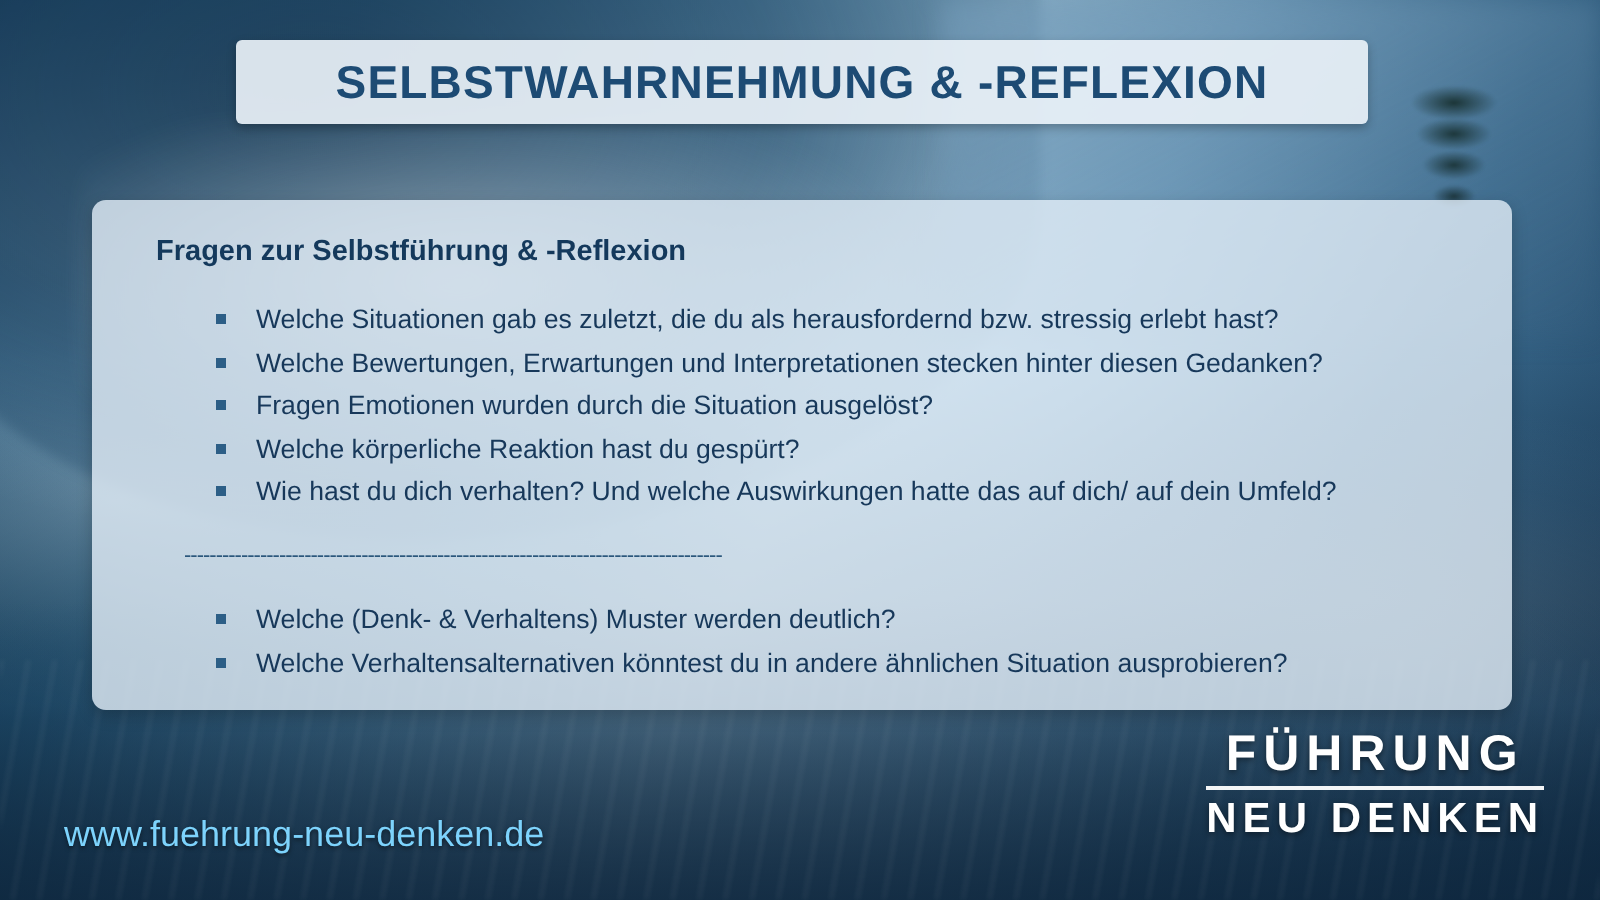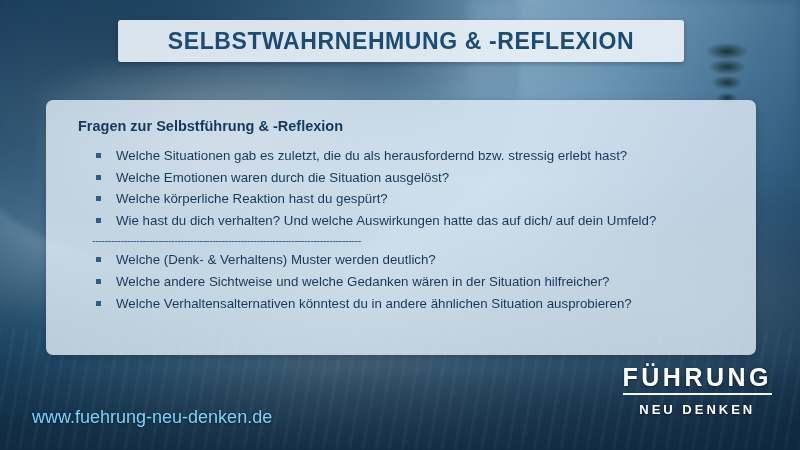--- a/index.html
+++ b/index.html
@@ -121,21 +121,21 @@
     box-sizing: border-box;
   }
   .card-heading {
     color: #14395c;
     font-size: 14.5px;
     font-weight: bold;
     margin: 2px 0 12px 10px;
   }
   ul.q-list {
     list-style: none;
-    margin: 4px;
+    margin: 16px;
     padding: 0 0 0 22px;
   }
   ul.q-list li {
     position: relative;
     color: #17385a;
     font-size: 13.3px;
     line-height: 19.6px;
     padding-left: 22px;
     margin: 0 0 2px 0;
     white-space: nowrap;
@@ -181,21 +181,21 @@
     text-shadow: 0 1px 3px rgba(0,0,0,0.45);
     line-height: 28px;
   }
   .logo-rule {
     height: 2px;
     background: #ffffff;
     margin: 2px 0 3px 0;
     opacity: 0.95;
   }
   .logo-line2 {
-    font-size: 13px;
+    font-size: 21px;
     font-weight: bold;
     letter-spacing: 3px;
     text-shadow: 0 1px 3px rgba(0,0,0,0.45);
     line-height: 24px;
   }
 </style>
 </head>
 <body>
 
 <div class="slide">
@@ -211,30 +211,30 @@
 
   <div class="title-banner">
     <div class="title-text">SELBSTWAHRNEHMUNG &amp; -REFLEXION</div>
   </div>
 
   <div class="card">
     <div class="card-heading">Fragen zur Selbstführung &amp; -Reflexion</div>
 
     <ul class="q-list">
       <li><span class="bullet"></span><span>Welche Situationen gab es zuletzt, die du als herausfordernd bzw. stressig erlebt hast?</span></li>
-      <li><span class="bullet"></span><span>Welche Emotionen waren durch die Situation ausgelöst?</span></li>
+      <li><span class="bullet"></span><span>Welche Bewertungen, Erwartungen und Interpretationen stecken hinter diesen Gedanken?</span></li>
+      <li><span class="bullet"></span><span>Fragen Emotionen wurden durch die Situation ausgelöst?</span></li>
       <li><span class="bullet"></span><span>Welche körperliche Reaktion hast du gespürt?</span></li>
       <li><span class="bullet"></span><span>Wie hast du dich verhalten? Und welche Auswirkungen hatte das auf dich/ auf dein Umfeld?</span></li>
     </ul>
 
     <div class="divider">-------------------------------------------------------------------------------------</div>
 
     <ul class="q-list">
       <li><span class="bullet"></span><span>Welche (Denk- &amp; Verhaltens) Muster werden deutlich?</span></li>
-      <li><span class="bullet"></span><span>Welche andere Sichtweise und welche Gedanken wären in der Situation hilfreicher?</span></li>
       <li><span class="bullet"></span><span>Welche Verhaltensalternativen könntest du in andere ähnlichen Situation ausprobieren?</span></li>
     </ul>
   </div>
 
   <div class="website">www.fuehrung-neu-denken.de</div>
 
   <div class="logo">
     <div class="logo-line1">FÜHRUNG</div>
     <div class="logo-rule"></div>
     <div class="logo-line2">NEU DENKEN</div>

